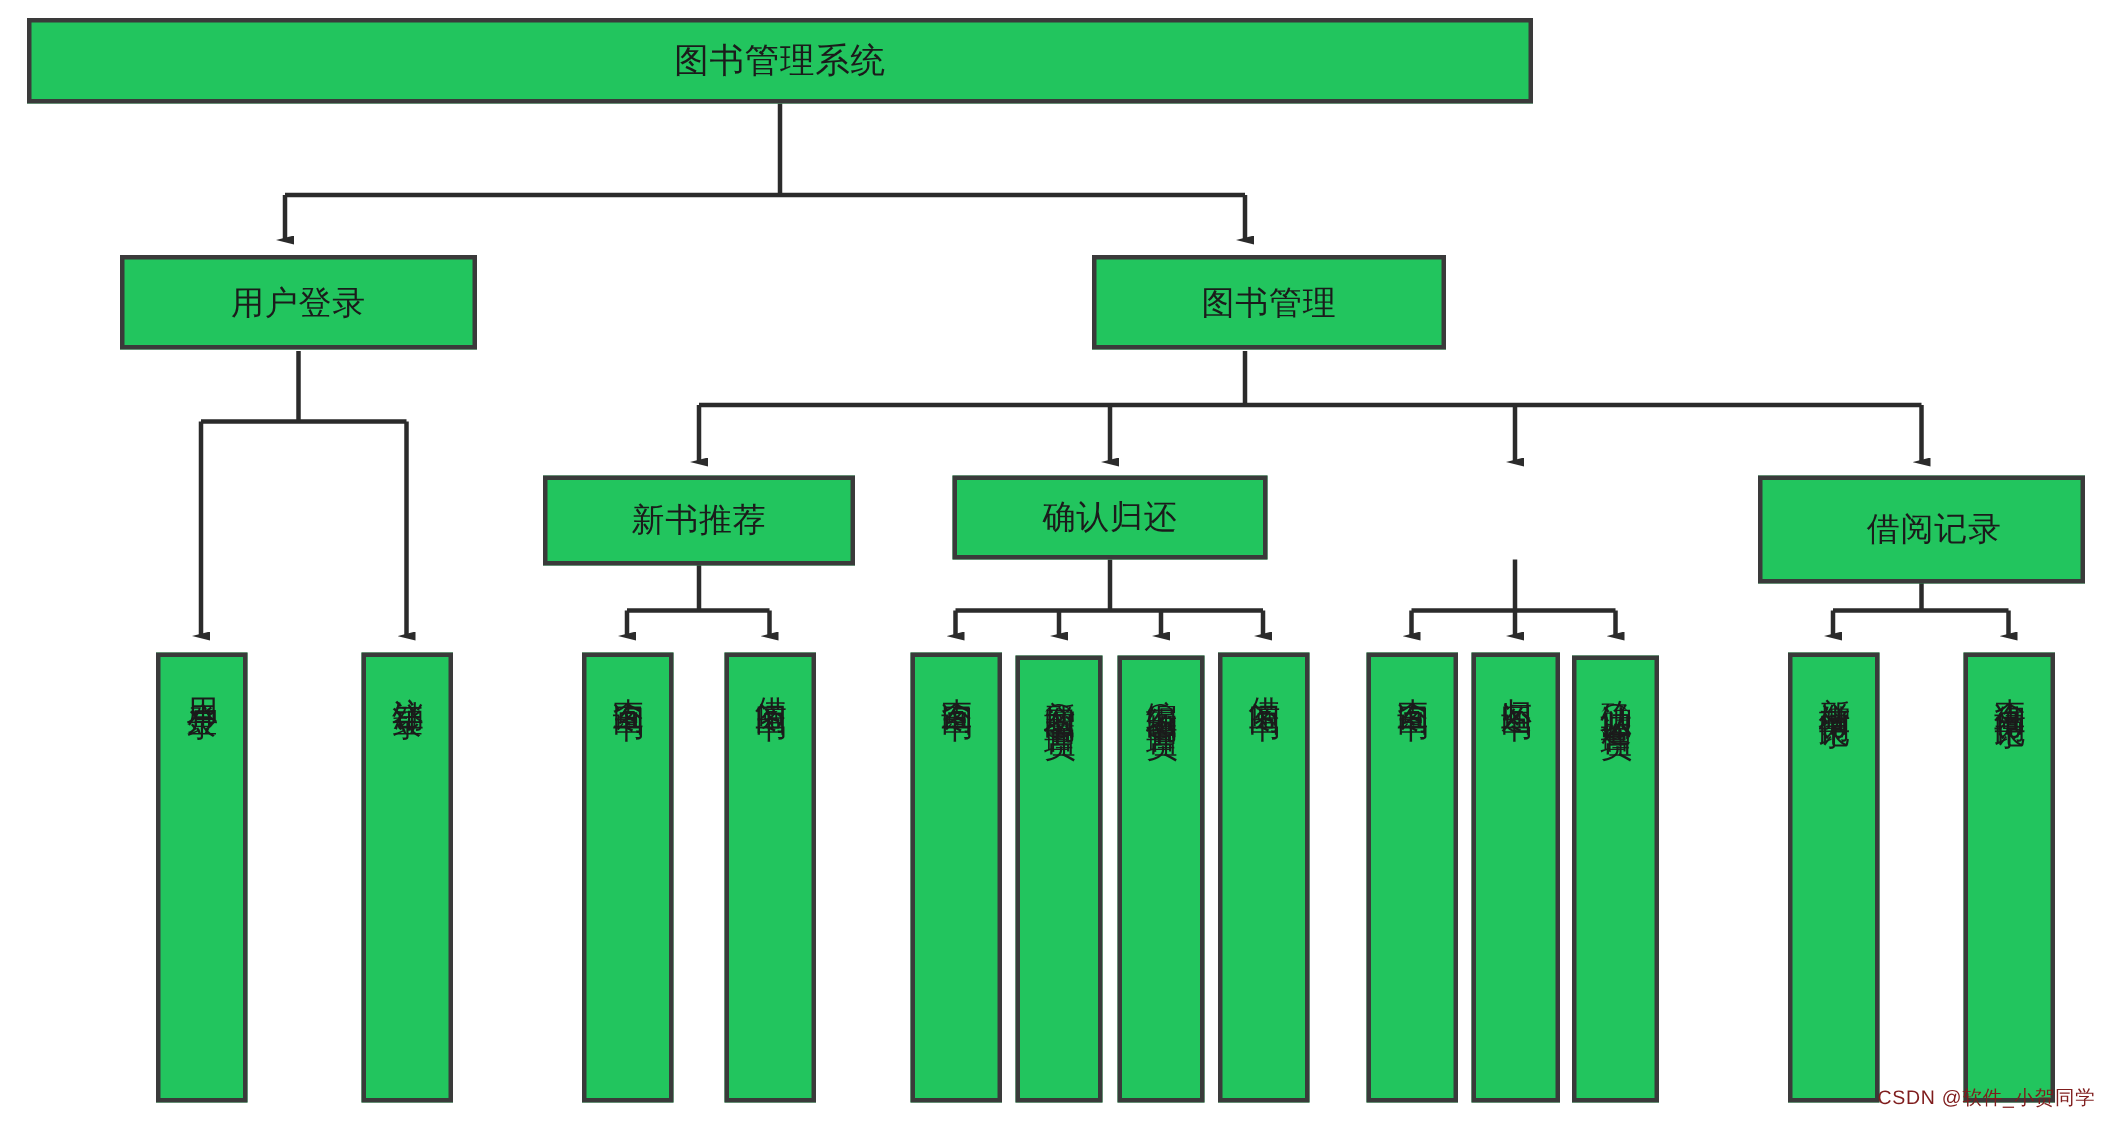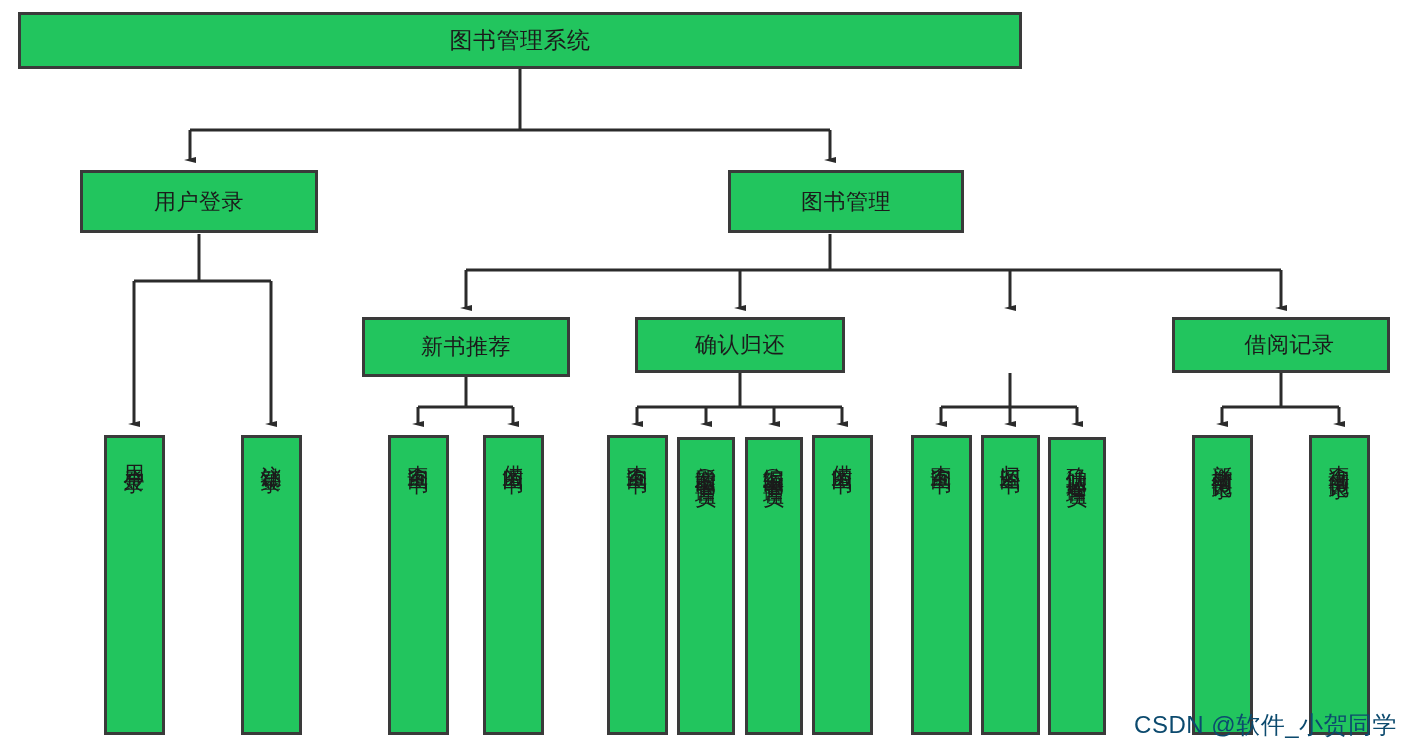--- a/index.html
+++ b/index.html
@@ -58,22 +58,22 @@
     text-orientation: upright;
     font-size: 21px;
     letter-spacing: 3px;
     line-height: 1;
     margin: 0 auto;
   }
   .watermark {
     position: absolute;
     right: 8px;
     bottom: 6px;
-    font-size: 24px;
-    color: #0c4a6e;
+    font-size: 13px;
+    color: #7f1d1d;
     letter-spacing: 0.5px;
     white-space: nowrap;
     user-select: none;
   }
 </style>
 </head>
 <body>
 
 <div id="diagram-root">
 
@@ -137,21 +137,21 @@
   <div class="node horizontal" style="left:712px; top:170px; width:236px; height:63px;margin-left:16px;">
     <span class="node-label">图书管理</span>
   </div>
 
   <div class="node horizontal" style="left:362px; top:317px; width:208px; height:60px;">
     <span class="node-label">新书推荐</span>
   </div>
   <div class="node horizontal" style="left:635px; top:317px; width:210px; height:56px;">
     <span class="node-label">确认归还</span>
   </div>
-  <div class="node horizontal" style="left:1172px; top:317px; width:218px; height:56px;padding-left:17px;">
+  <div class="node horizontal" style="left:1172px; top:317px; width:218px; height:72px;padding-left:17px;">
     <span class="node-label">借阅记录</span>
   </div>
 
   <div class="node vertical" style="left:104px; top:435px; width:61px; height:300px;">
     <span class="node-label">用户登录</span>
   </div>
   <div class="node vertical" style="left:241px; top:435px; width:61px; height:300px;">
     <span class="node-label">注销登录</span>
   </div>
 

